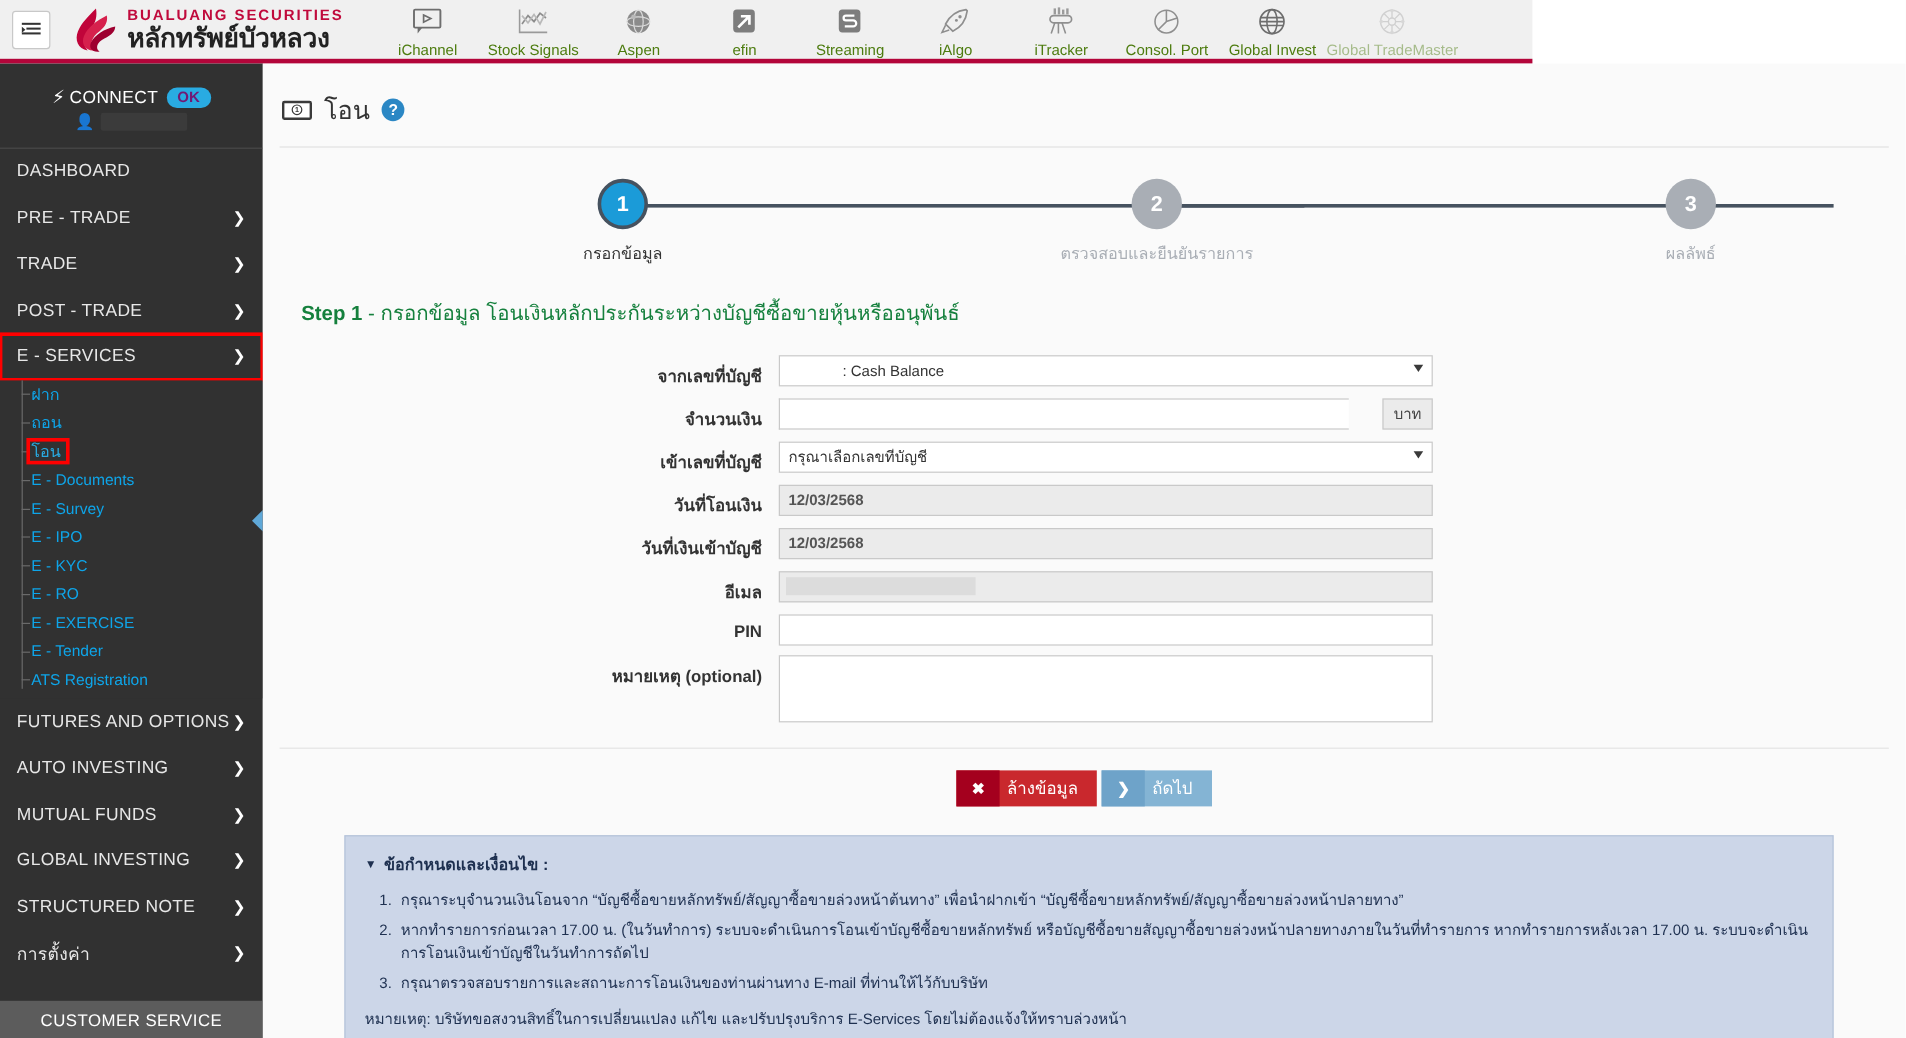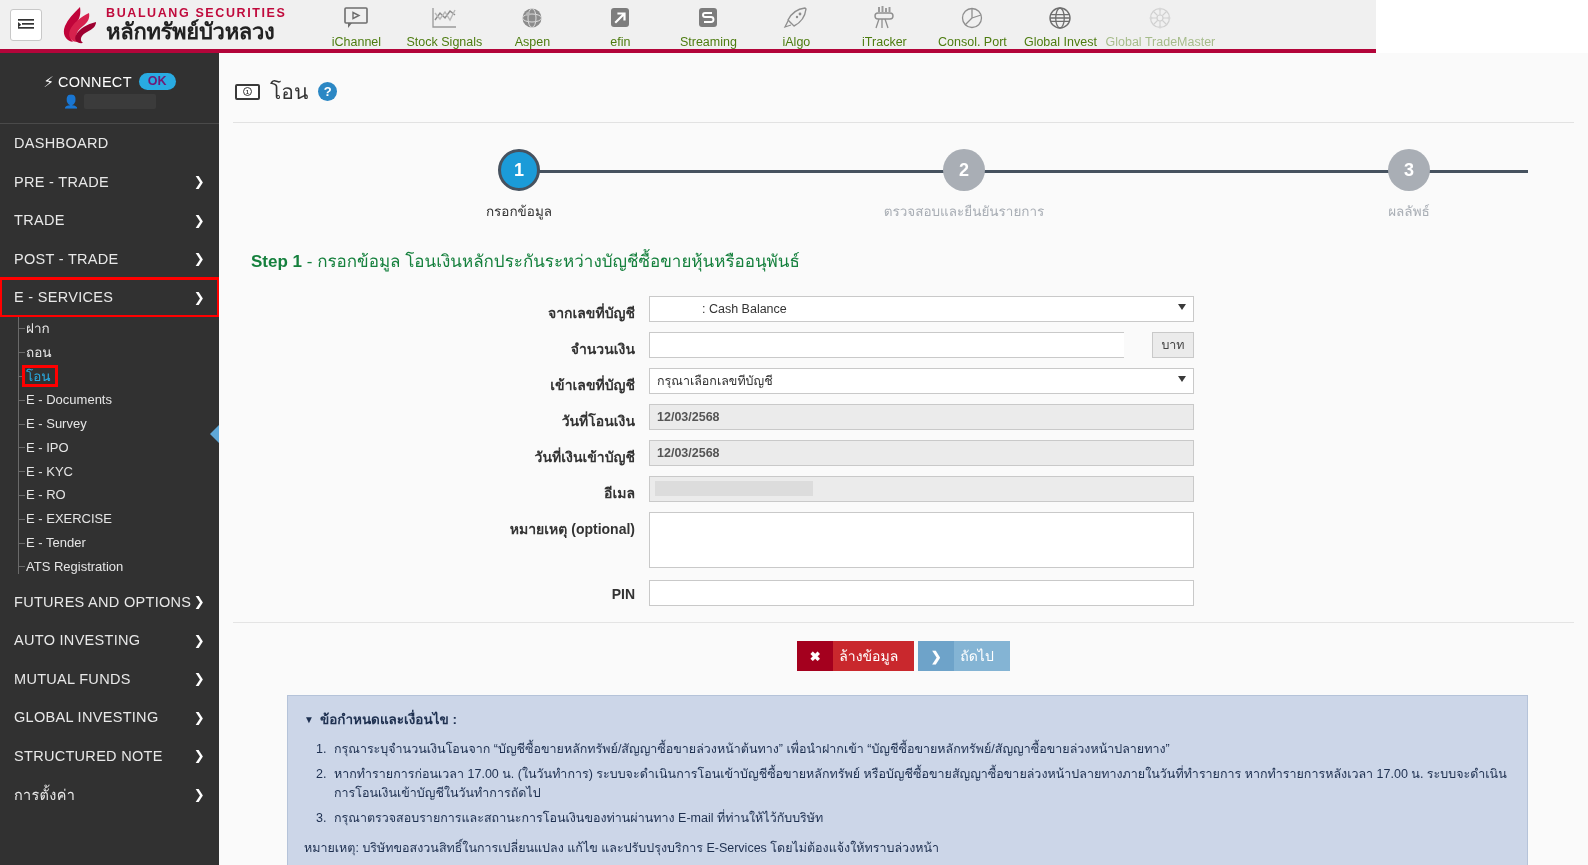--- a/index.html
+++ b/index.html
@@ -5,21 +5,21 @@
   * { box-sizing: border-box; margin: 0; padding: 0; }
   html, body {
     width: 1588px; height: 865px;
     font-family: "Liberation Sans", "DejaVu Sans", sans-serif;
     background: #fff; overflow: hidden;
   }
   body { position: relative; }
 
   
   .topbar {
-    position: absolute; top: 0; left: 0; width: 1376px; height: 53px;
+    position: absolute; top: 0; left: 0; width: 1277px; height: 53px;
     background: #f0f0f0;
     display: flex; align-items: center;
     border-bottom: 4px solid #b3053a;
   }
   .hamburger {
     width: 32px; height: 32px; margin-left: 10px;
     background: #fff; border: 1px solid #c8c8c8; border-radius: 3px;
     display: flex; align-items: center; justify-content: center;
     cursor: pointer; flex: 0 0 auto;
   }
@@ -78,21 +78,21 @@
   .nav-item.highlight {
     outline: 3px solid #ff0000; outline-offset: -2px;
   }
   .sub-list { background: #313131; padding-bottom: 4px; position: relative; }
   .sub-list:before {
     content:""; position:absolute; left: 18px; top: 0; bottom: 8px;
     width: 1px; background: #6a6a6a;
   }
   .sub-item {
     height: 23.8px; display: flex; align-items: center;
-    padding-left: 26px; font-size: 13px; color: #e5e5e5; cursor: pointer;
+    padding-left: 26px; font-size: 13px; color: #0ea5e9; cursor: pointer;
     position: relative;
   }
   .sub-item:before {
     content:""; position:absolute; left: 18px; top: 50%;
     width: 7px; height: 1px; background: #6a6a6a;
   }
   .sub-item.sel { color: #29abe2; }
   .sub-item.sel .sel-box {
     position: absolute; left: 22px; top: 1px; width: 36px; height: 22px;
     border: 3px solid #ff0000; pointer-events: none;
@@ -463,20 +463,23 @@
     <span>STRUCTURED NOTE</span>
     <span class="chev">❯</span>
   </div>
   <div class="nav-item">
     <span>การตั้งค่า</span>
     <span class="chev">❯</span>
   </div>
 
   <div class="pointer-arrow"></div>
 
+  <div class="cust-service">
+    <span>CUSTOMER SERVICE</span>
+  </div>
 </div>
 
 <div class="main">
 
   <div class="page-head">
     <div class="money-icon">
       <div class="coin">1</div>
     </div>
     <div class="page-title">โอน</div>
     <div class="help-icon">?</div>
@@ -557,30 +560,30 @@
 
     <div class="frow">
       <div class="flabel">อีเมล</div>
       <div class="fctrl" style="position:relative;">
         <input class="ro masked" type="text" readonly="" value="" style="">
         <span class="mask-bar"></span>
       </div>
     </div>
 
     <div class="frow">
+      <div class="flabel">PIN</div>
+      <div class="fctrl">
+        <input class="inp" type="password" value="" style="">
+      </div>
+    </div>
+
+    <div class="frow">
       <div class="flabel">หมายเหตุ (optional)</div>
       <div class="fctrl">
         <textarea class="note" style=""></textarea>
-      </div>
-    </div>
-
-    <div class="frow">
-      <div class="flabel">PIN</div>
-      <div class="fctrl">
-        <input class="inp" type="password" value="" style="">
       </div>
     </div>
   </div>
 
   <div class="hr-mid"></div>
 
   <div class="btn-row">
     <div class="btn btn-clear">
       <span class="bico">✖</span>
       <span class="btxt">ล้างข้อมูล</span>

